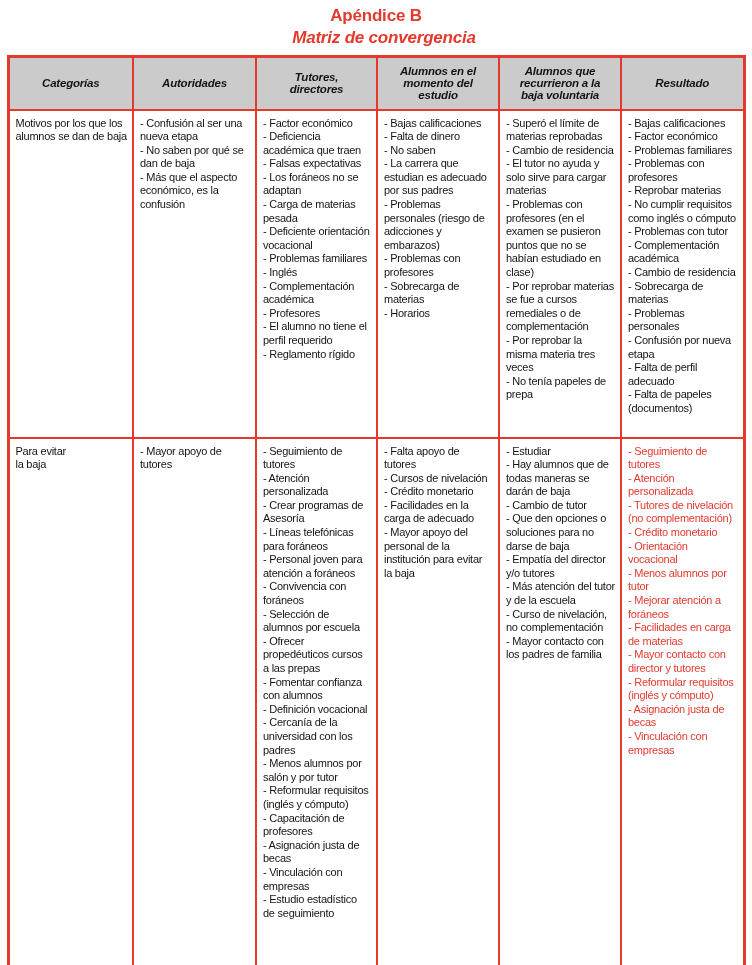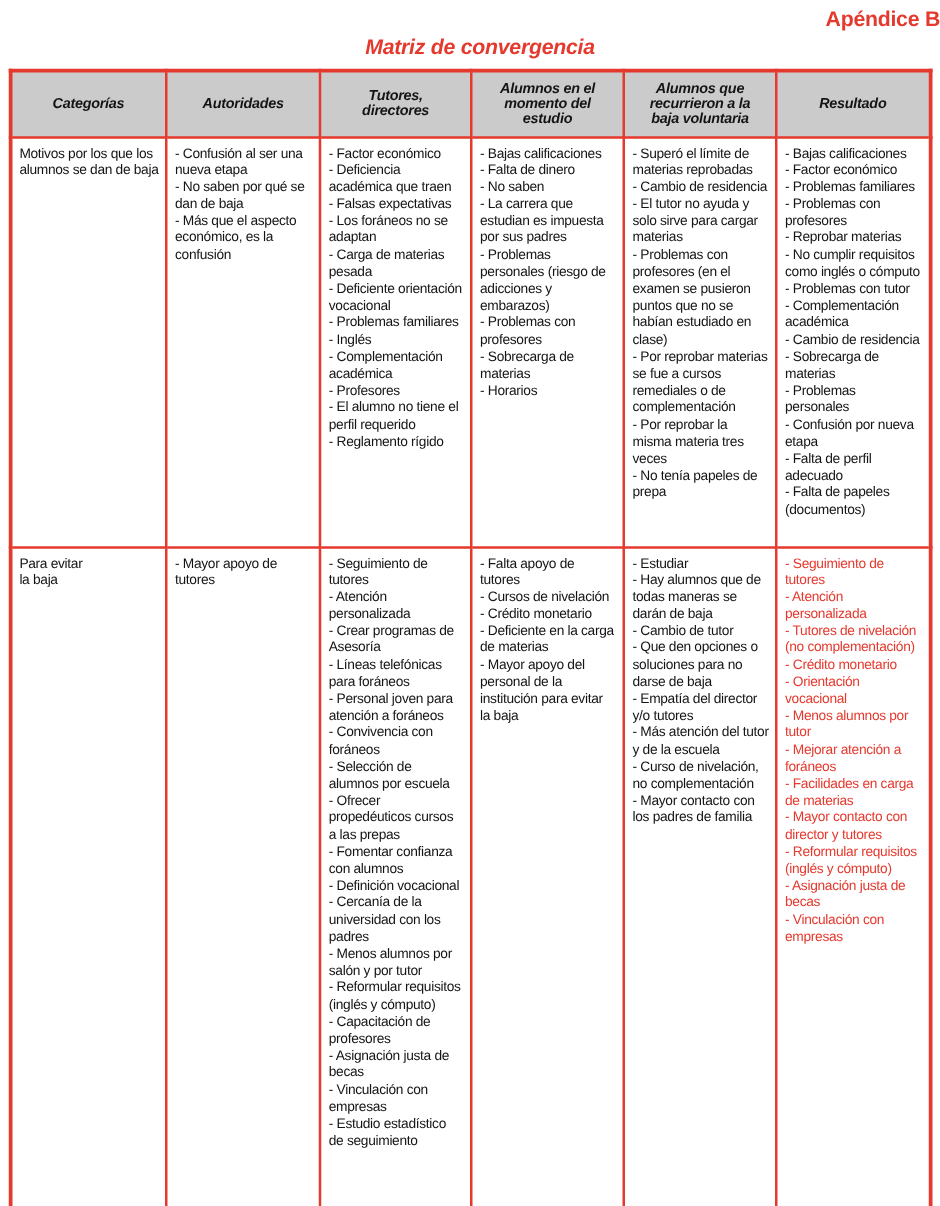--- a/index.html
+++ b/index.html
@@ -23,21 +23,20 @@
   .titles{
     text-align:center;
     margin-top:5px;
     line-height:22px;
   }
   .title{
     font-size:17px;
     font-weight:bold;
     color:var(--accent);
     letter-spacing:-0.2px;
-    text-align:right;
   }
   .subtitle{
     font-size:17px;
     font-weight:bold;
     font-style:italic;
     color:var(--accent);
     letter-spacing:-0.2px;
     margin-left:16px;
   }
   table.matrix{
@@ -131,21 +130,21 @@
             <div class="item">- Inglés</div>
             <div class="item">- Complementación académica</div>
             <div class="item">- Profesores</div>
             <div class="item">- El alumno no tiene el perfil requerido</div>
             <div class="item">- Reglamento rígido</div>
           </td>
           <td>
             <div class="item">- Bajas calificaciones</div>
             <div class="item">- Falta de dinero</div>
             <div class="item">- No saben</div>
-            <div class="item">- La carrera que estudian es impuesta por sus padres</div>
+            <div class="item">- La carrera que estudian es adecuado por sus padres</div>
             <div class="item">- Problemas personales (riesgo de adicciones y embarazos)</div>
             <div class="item">- Problemas con profesores</div>
             <div class="item">- Sobrecarga de materias</div>
             <div class="item">- Horarios</div>
           </td>
           <td>
             <div class="item">- Superó el límite de materias reprobadas</div>
             <div class="item">- Cambio de residencia</div>
             <div class="item">- El tutor no ayuda y solo sirve para cargar materias</div>
             <div class="item">- Problemas con profesores (en el examen se pusieron puntos que no se habían estudiado en clase)</div>
@@ -192,21 +191,21 @@
             <div class="item">- Reformular requisitos (inglés y cómputo)</div>
             <div class="item">- Capacitación de profesores</div>
             <div class="item">- Asignación justa de becas</div>
             <div class="item">- Vinculación con empresas</div>
             <div class="item">- Estudio estadístico de seguimiento</div>
           </td>
           <td>
             <div class="item">- Falta apoyo de tutores</div>
             <div class="item">- Cursos de nivelación</div>
             <div class="item">- Crédito monetario</div>
-            <div class="item">- Deficiente en la carga de materias</div>
+            <div class="item">- Facilidades en la carga de adecuado</div>
             <div class="item">- Mayor apoyo del personal de la institución para evitar la baja</div>
           </td>
           <td>
             <div class="item">- Estudiar</div>
             <div class="item">- Hay alumnos que de todas maneras se darán de baja</div>
             <div class="item">- Cambio de tutor</div>
             <div class="item">- Que den opciones o soluciones para no darse de baja</div>
             <div class="item">- Empatía del director y/o tutores</div>
             <div class="item">- Más atención del tutor y de la escuela</div>
             <div class="item">- Curso de nivelación, no complementación</div>

